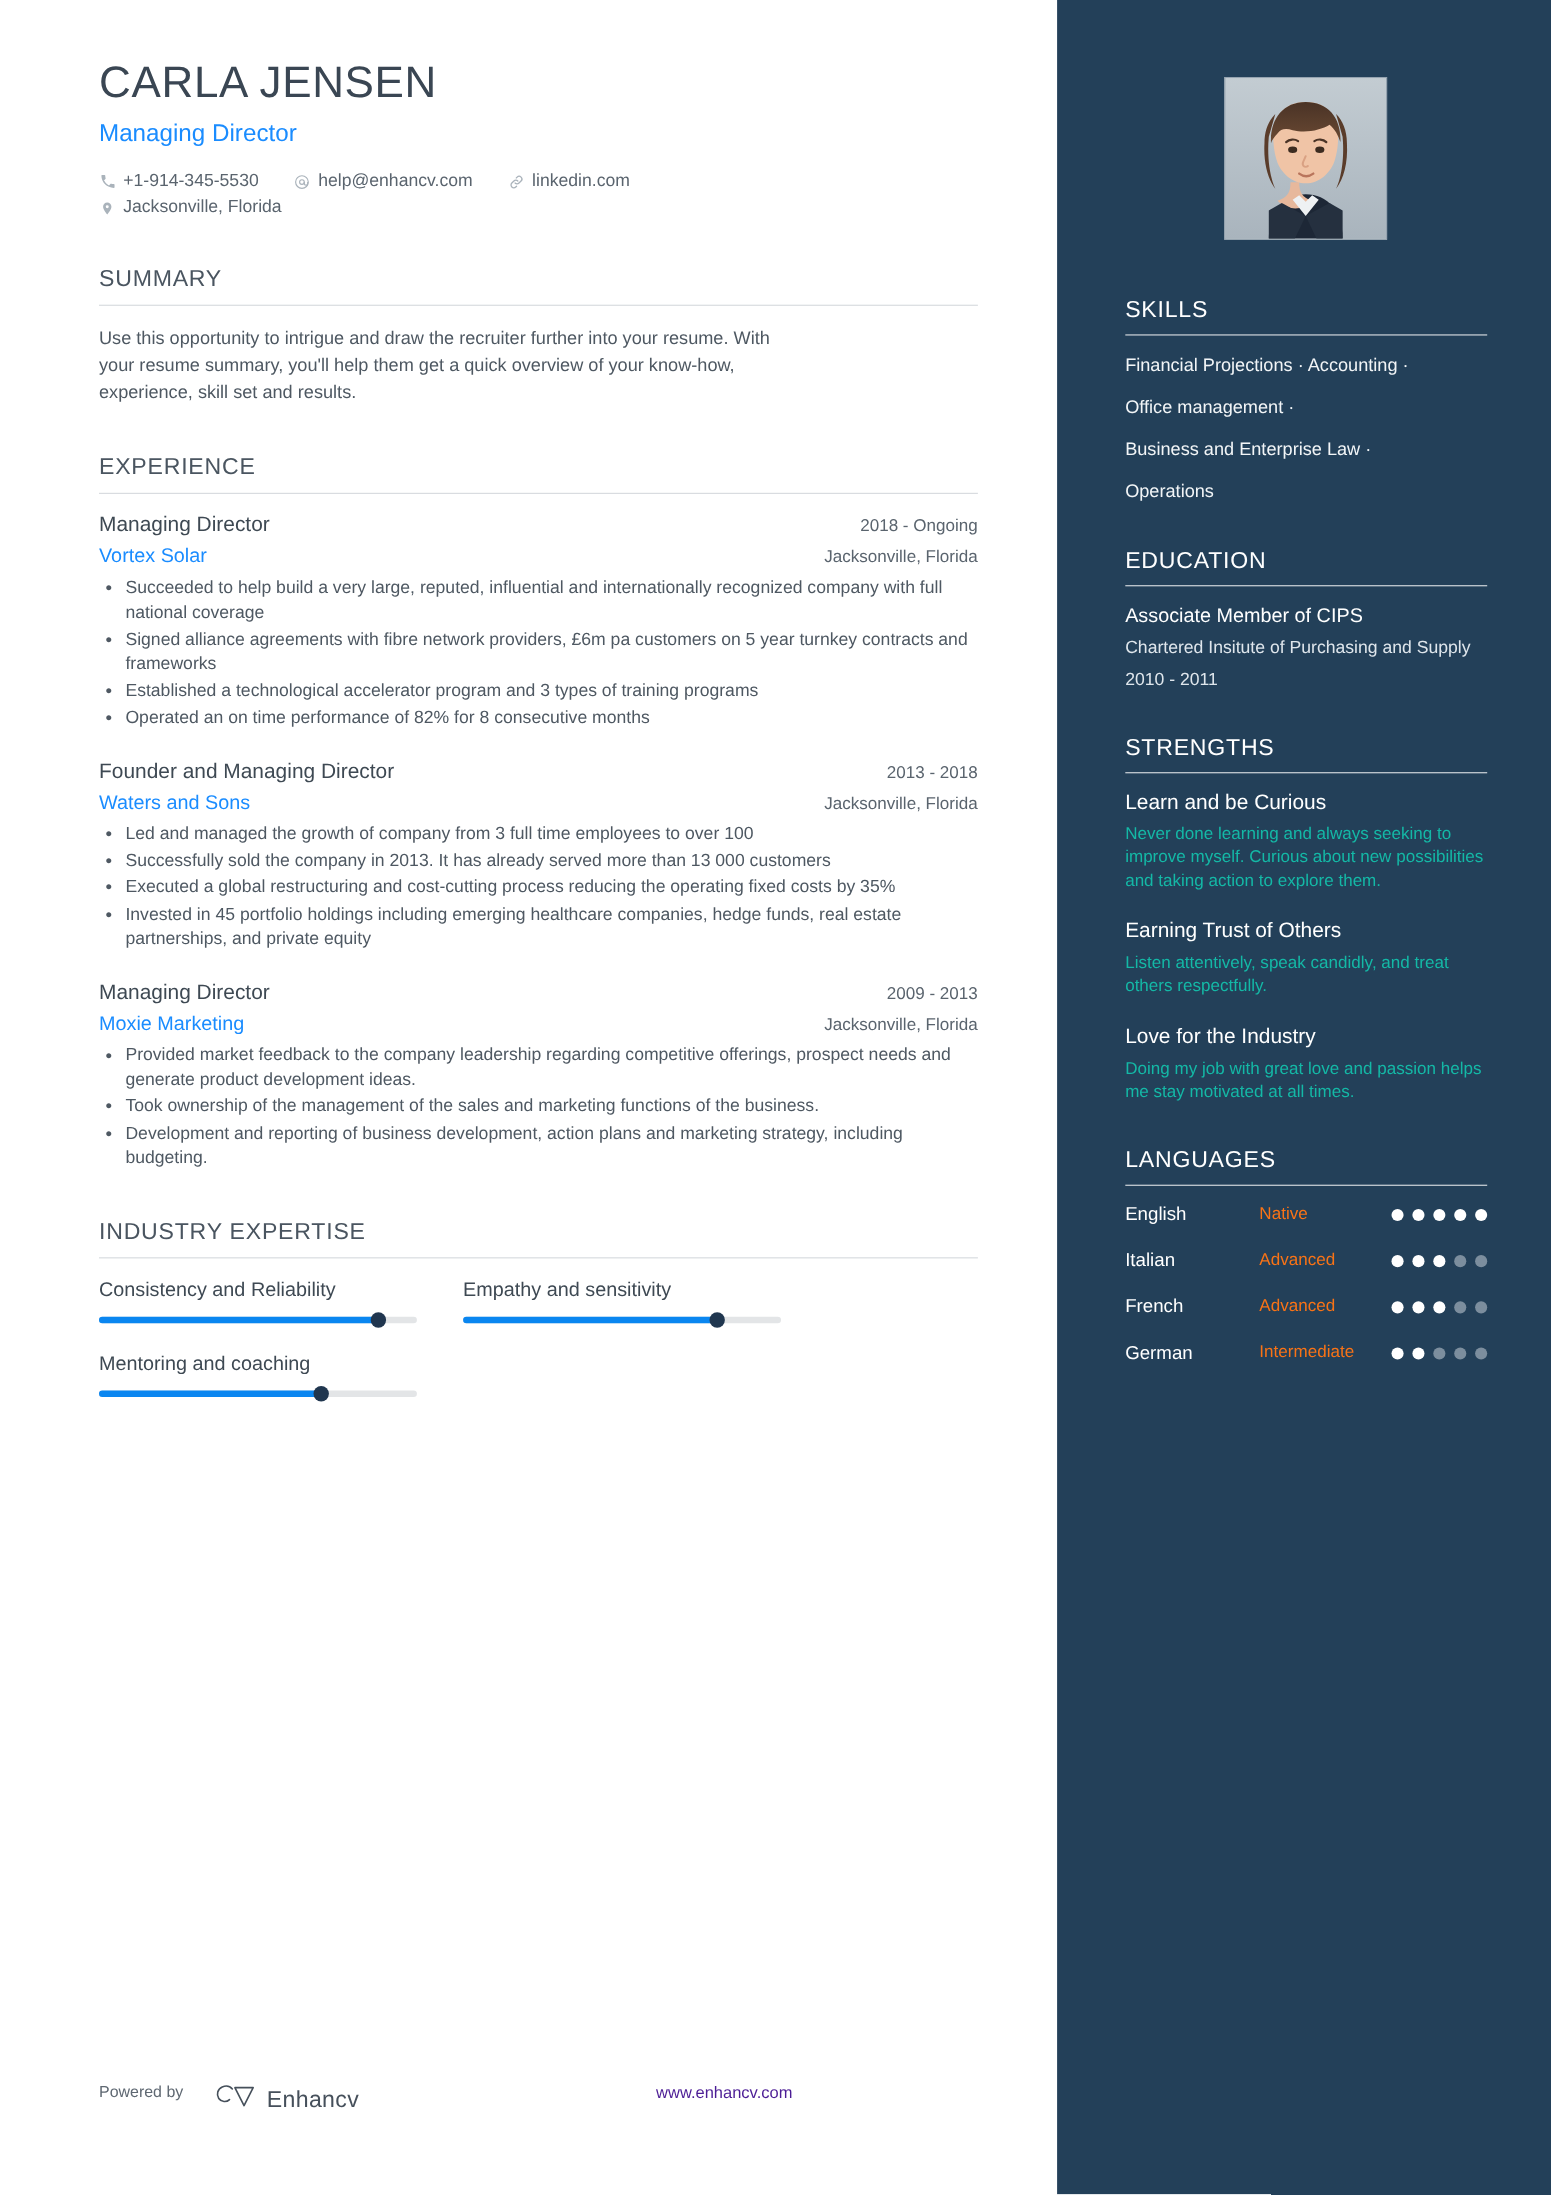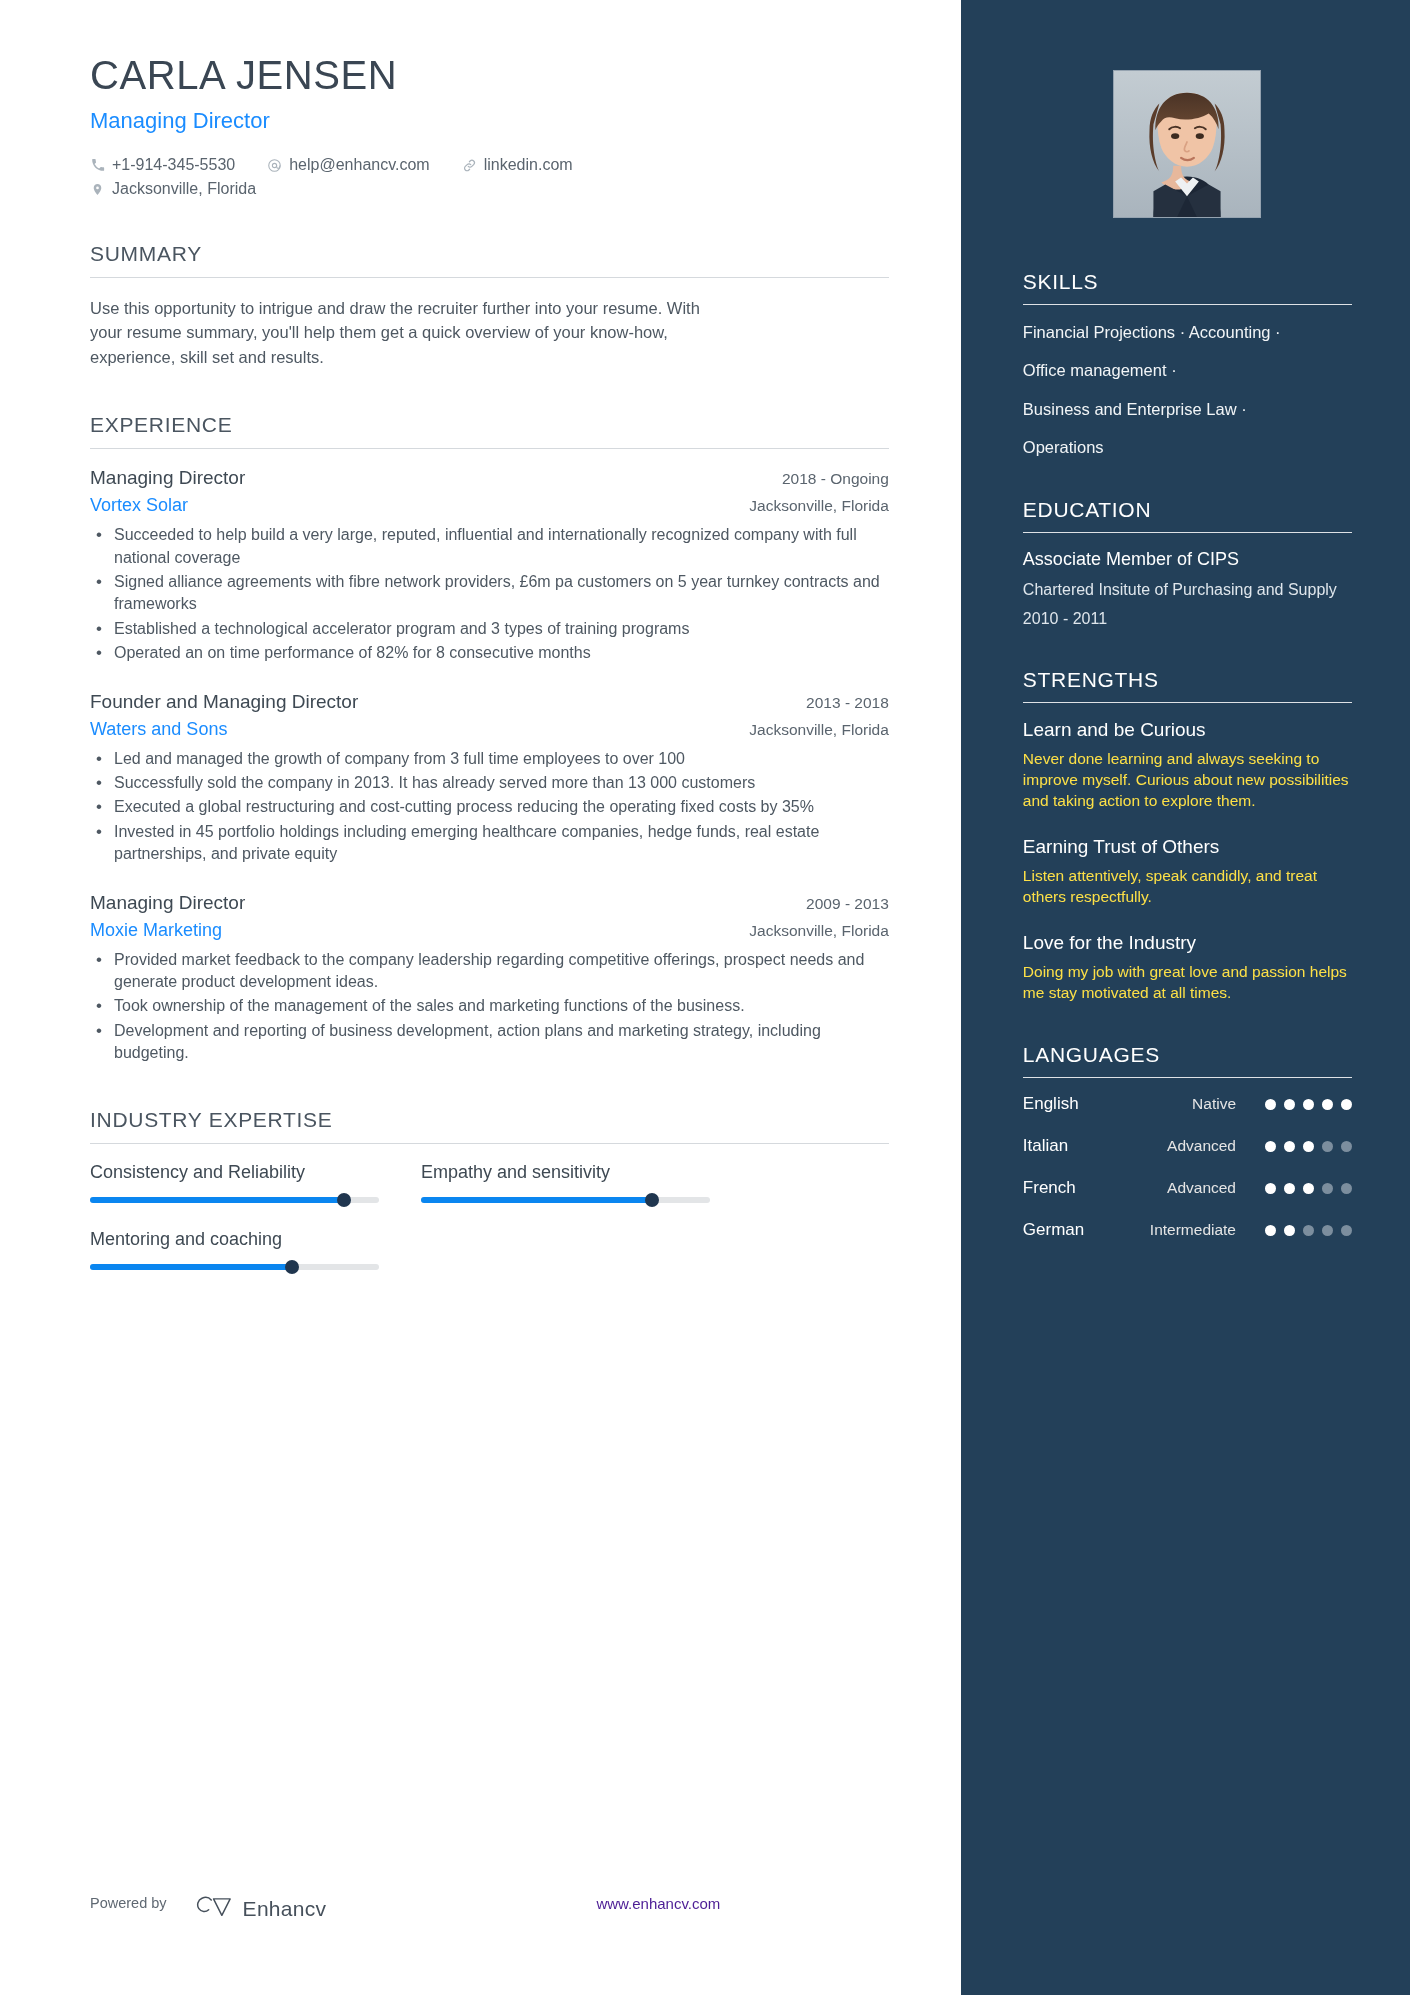--- a/index.html
+++ b/index.html
@@ -265,39 +265,38 @@
   }
 
   .strength { margin-bottom: 24px; }
   .strength-title {
     font-size: 19px;
     color: #ffffff;
     margin-bottom: 7px;
   }
   .strength-desc {
     font-size: 15.5px;
-    color: #fde047;
+    color: #14b8a6;
     line-height: 1.38;
   }
 
   .lang-row {
     display: flex;
     align-items: center;
     margin-bottom: 22px;
   }
   .lang-name {
     font-size: 17px;
     color: #ffffff;
     width: 122px;
   }
   .lang-level {
     font-size: 15.5px;
-    color: #e5e5e5;
+    color: #f97316;
     flex: 1;
-    text-align: right;
     padding-right: 18px;
   }
   .lang-dots {
     display: flex;
     gap: 8px;
     width: 98px;
     justify-content: flex-end;
   }
   .lang-dots span {
     width: 11px;

